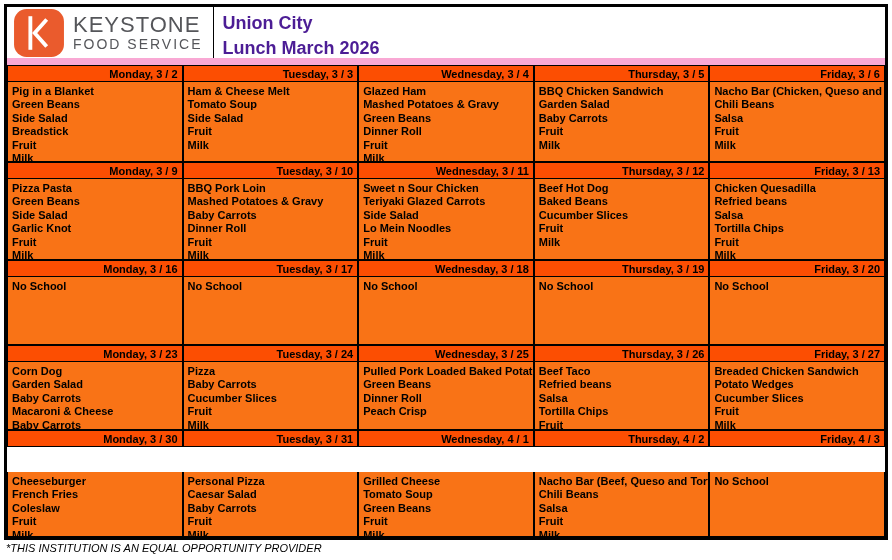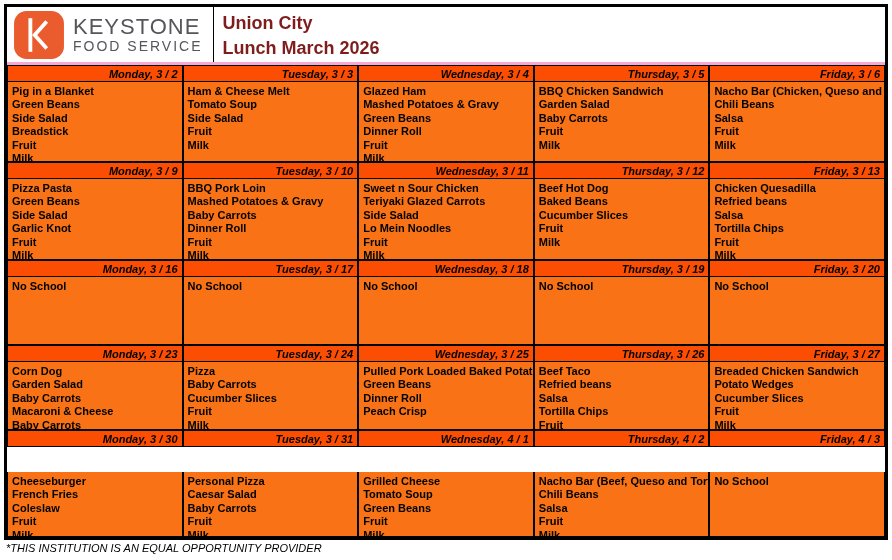--- a/index.html
+++ b/index.html
@@ -7,37 +7,37 @@
   body {
     width: 892px; height: 560px;
     background: #ffffff;
     font-family: "Liberation Sans", sans-serif;
     overflow: hidden;
   }
   .sheet { width: 884px; margin: 4px 4px 0 4px; }
   .cal { border: 3px solid #000; background: #fff; }
 
   
-  .top { display: flex; height: 58px; background: #fff; border-bottom: 3px solid #f9a8d4; }
+  .top { display: flex; height: 58px; background: #fff; border-bottom: 7px solid #f9a8d4; }
   .logo-cell { display: flex; align-items: center; padding: 3px 10px 3px 7px; }
   .logo-mark { width: 50px; height: 48px; flex: 0 0 auto; }
   .brand { margin-left: 9px; color: #55565a; }
   .brand-name { font-size: 22px; letter-spacing: 1px; line-height: 24px; }
   .brand-sub { font-size: 14px; letter-spacing: 2px; line-height: 15px; }
   .title-cell { border-left: 1px solid #000; padding: 4px 0 0 9px; flex: 1; }
-  .title-line { font-weight: bold; font-size: 18px; line-height: 25px; color: #7f1d1d; }
+  .title-line { font-weight: bold; font-size: 18px; line-height: 25px; color: #4c1d95; }
 
   
   .row { display: grid; grid-template-columns: repeat(5, 1fr); }
   .day-head {
     background: #fc4e02;
     border: 1px solid #000;
     font-weight: bold; font-size: 11px; color: #000;
     text-align: right; padding: 2px 4px 12px 2px;
-    height: 17px; overflow: hidden; white-space: nowrap; font-style: italic;
+    height: 17px; overflow: hidden; white-space: nowrap;
   }
   .menu-cell {
     background: #f97316;
     border: 1px solid #000; border-top: none;
     padding: 3px 0 0 4px;
     overflow: hidden;
   }
   .menu-item {
     font-weight: bold; font-size: 11px; line-height: 13.4px;
     color: #000; white-space: nowrap; min-height: 13.4px;

